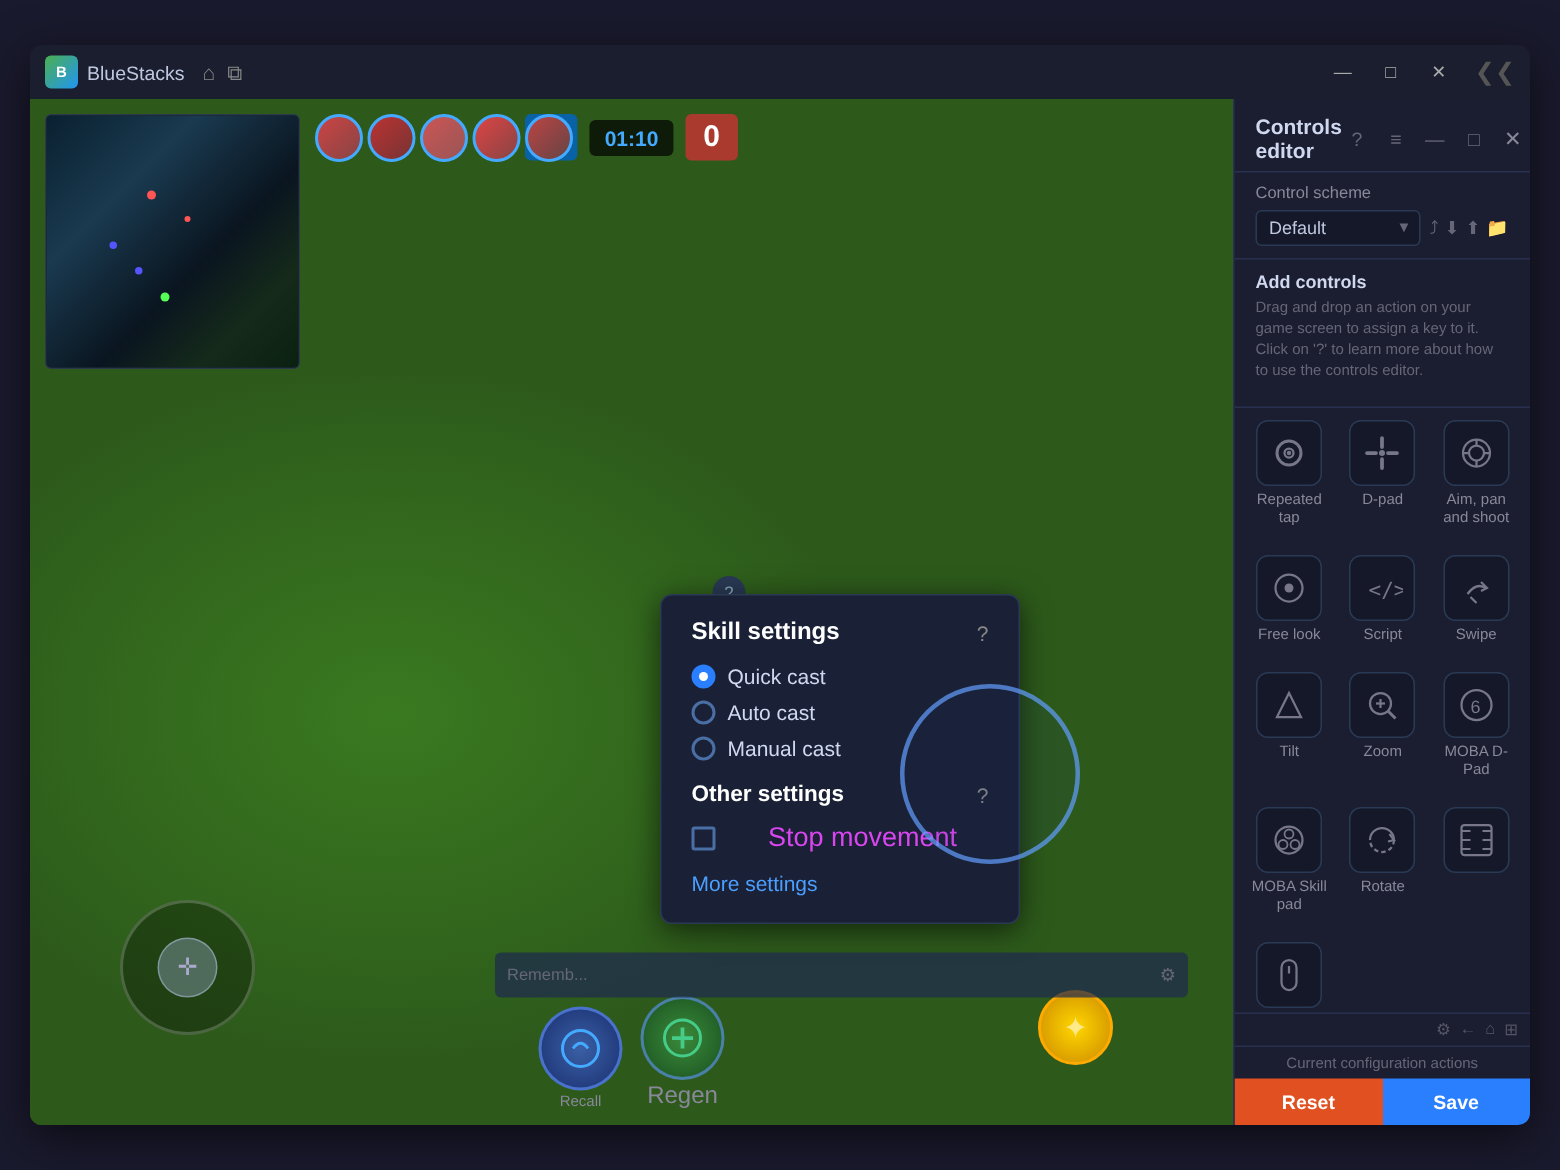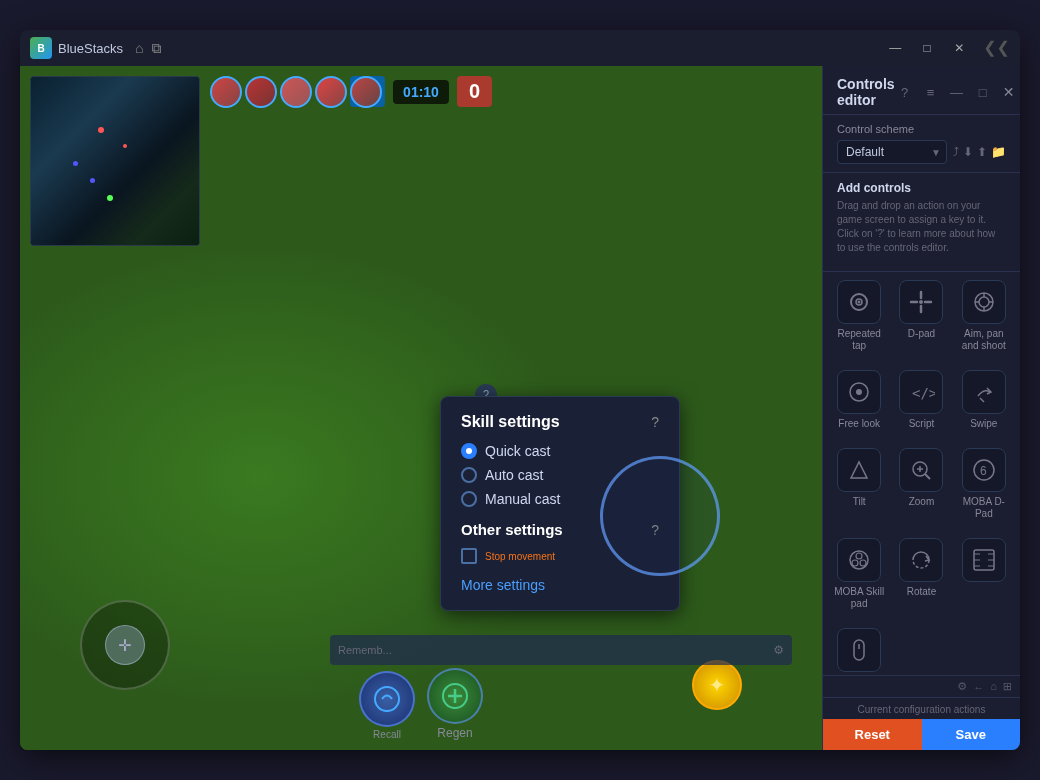--- a/index.html
+++ b/index.html
@@ -273,22 +273,23 @@
     }
     .checkbox-box {
       width: 16px;
       height: 16px;
       border: 2px solid #4a6fa5;
       border-radius: 2px;
       background: transparent;
       flex-shrink: 0;
     }
     .checkbox-label {
-      color: #f97316;
-      font-size: 10px;
+      color: #d946ef;
+      font-size: 18px;
+      margin-left: 27px;
     }
     .more-settings-link {
       color: #4a9fff;
       font-size: 14px;
       cursor: pointer;
       text-decoration: none;
     }
 
     
     .hud-bottom {
@@ -701,21 +702,21 @@
           </div>
           <span style="color:#889;font-size:10px;">Recall</span>
         </div>
         <div style="display:flex;flex-direction:column;align-items:center;gap:2px;">
           <div class="skill-icon green">
             <svg width="30" height="30" viewBox="0 0 30 30">
                 <circle cx="15" cy="15" r="12" fill="none" stroke="#4c8" stroke-width="2"></circle>
                 <path d="M15 8 L15 22 M8 15 L22 15" stroke="#4c8" stroke-width="2.5"></path>
               </svg>
           </div>
-          <span style="color:#889;font-size:12px;">Regen</span>
+          <span style="color:#889;font-size:16px;">Regen</span>
         </div>
       </div>
 
       <div class="gold-icon">✦</div>
 
       <div class="recall-bar">
         <span style="color:#667;font-size:11px;">Rememb...</span>
         <span style="margin-left:auto;color:#667;font-size:12px;">⚙</span>
       </div>
     </div>

